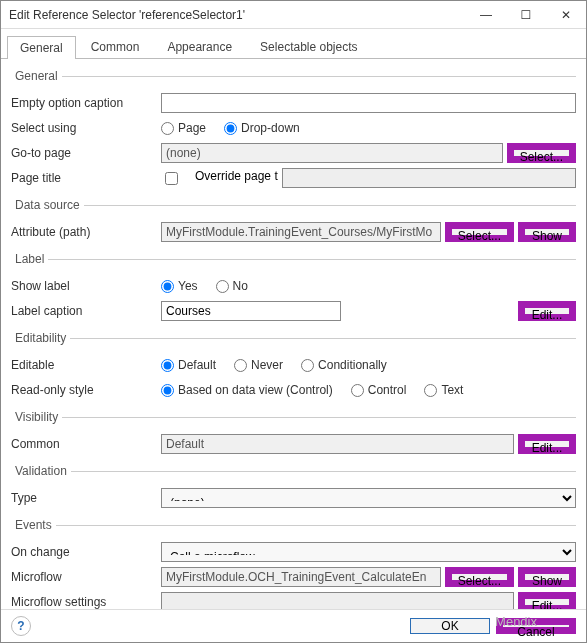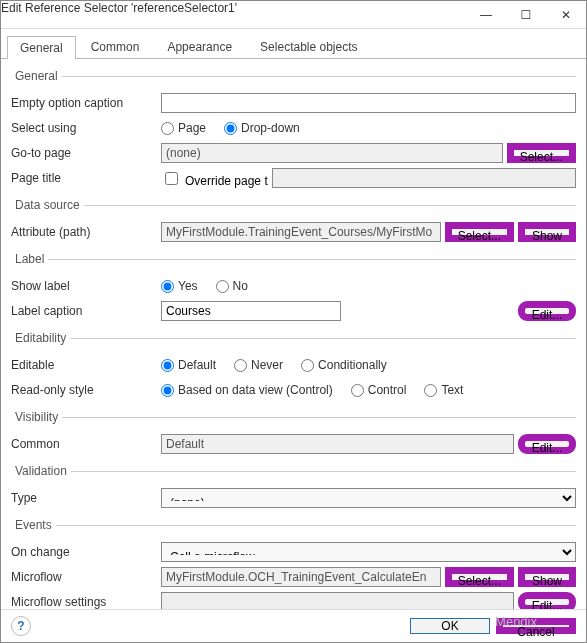--- a/index.html
+++ b/index.html
@@ -1,39 +1,39 @@
 <!DOCTYPE html>
 <html><head>
 <meta charset="utf-8">
 <style>
   * { box-sizing: border-box; font-family: "Segoe UI", Tahoma, sans-serif; font-size: 12px; }
   body { margin: 0; background: #fff; }
   .window { width: 587px; height: 643px; border: 1px solid #888; background: #fff; display: flex; flex-direction: column; }
-  .titlebar { height: 28px; display: flex; align-items: flex-start; border-bottom: 1px solid #ddd; }
+  .titlebar { height: 28px; display: flex; align-items: center; padding-left: 8px; border-bottom: 1px solid #ddd; }
   .titlebar-title { flex: 1; color: #333; }
   .titlebar-btns { display: flex; }
   .titlebar-btn { width: 40px; height: 28px; display: flex; align-items: center; justify-content: center; color: #333; cursor: pointer; }
   .tabs { display: flex; padding: 6px 6px 0 6px; border-bottom: 1px solid #bbb; }
   .tab { padding: 4px 12px; border: 1px solid transparent; border-bottom: none; margin-right: 2px; color: #444; cursor: pointer; }
   .tab.active { border-color: #bbb; background: #fff; position: relative; top: 1px; }
   .content { flex: 1; padding: 4px 10px 0 10px; overflow: hidden; }
   fieldset { border: 1px solid #ccc; border-left: none; border-right: none; border-bottom: none; margin: 6px 0 2px 0; padding: 6px 0 0 0; }
   legend { color: #555; padding: 0 4px; }
   .row { display: flex; align-items: center; margin: 3px 0; min-height: 22px; }
   .lbl { width: 150px; color: #333; }
   .controls { flex: 1; display: flex; align-items: center; gap: 4px; }
   .radio { display: inline-flex; align-items: center; gap: 4px; margin-right: 14px; color: #333; }
   .radio input { margin: 0; }
-  .checkbox { display: inline-flex; align-items: flex-end; gap: 4px; }
+  .checkbox { display: inline-flex; align-items: flex-start; gap: 14px; }
   input.text, select.drop { height: 20px; border: 1px solid #888; background: #fff; padding: 6px 4px; font-size: 12px; }
   input.text[readonly] { background: #f0f0f0; color: #555; }
   input.text.gray { background: #eee; }
   select.drop { background: #f8f8f8; }
   .btn { height: 20px; min-width: 58px; padding: 0 6px; border: 7px solid #a21caf; background: #f3f3f3; font-size: 12px; cursor: pointer; }
-  .btn.edit { min-width: 58px; border-radius: 9px; }
+  .btn.edit { min-width: 58px; }
   .footer { display: flex; align-items: center; padding: 6px 10px; border-top: 1px solid #ddd; }
   .help { width: 20px; height: 20px; border: 1px solid #bbb; border-radius: 50%; display: flex; align-items: center; justify-content: center; color: #2a6db5; font-weight: bold; }
   .footer-spacer { flex: 1; }
   .btn.footer-btn { min-width: 80px; height: 16px; }
   .btn.primary { border: 1px solid #2a6db5; }
   .wm { position: absolute; right: 50px; bottom: 14px; color: #bbb; font-size: 13px; pointer-events: none; }
 </style>
 </head>
 <body>
 

